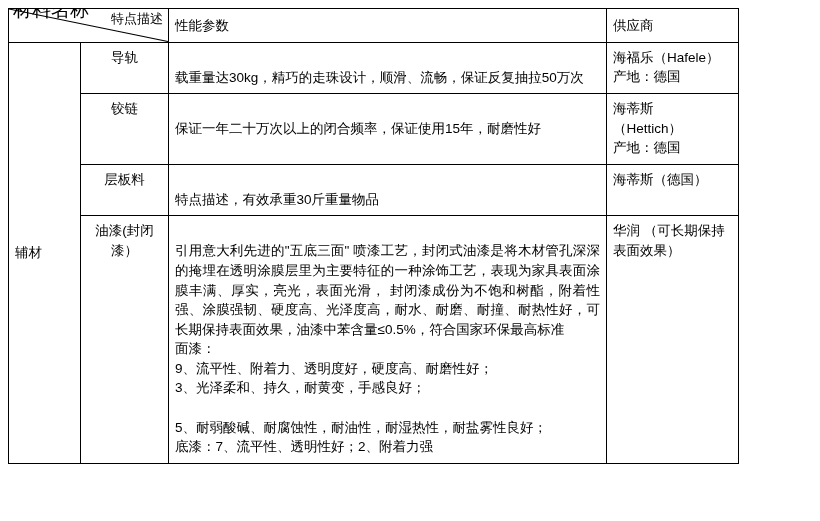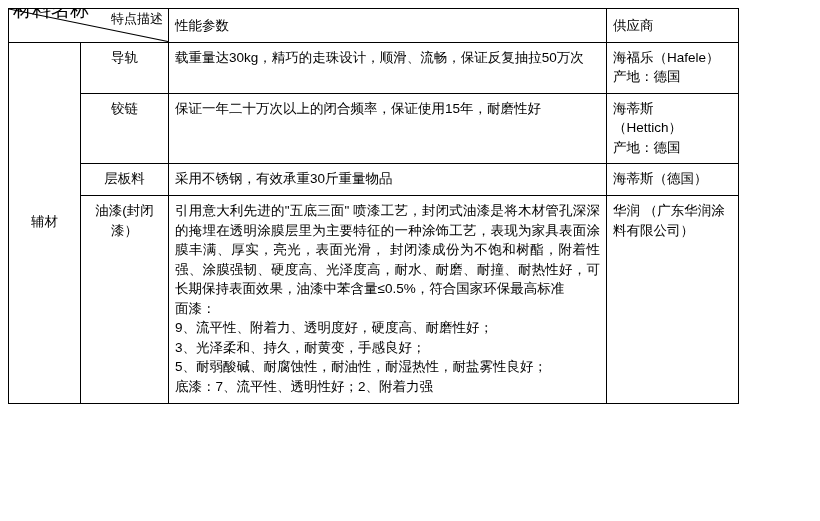--- a/index.html
+++ b/index.html
@@ -62,39 +62,40 @@
     left: 4px;
     font-size: 19px;
     white-space: nowrap;
   }
   .hdr-cell {
     font-size: 13.5px;
     vertical-align: middle !important;
     padding-top: 7px !important;
   }
   .material-cell {
-    text-align: center;
+    text-align: left;
     vertical-align: middle !important;
     font-size: 14px;
   }
   .name-cell {
     text-align: center;
     font-size: 13.5px;
     margin-top: 19px;
   }
   .name-cell.left {
     text-align: center;
   }
   .params-cell p,
   .supplier-cell p {
     margin: 0;
   }
   .params-cell .para {
     text-align: justify;
     text-justify: inter-ideograph;
+    margin-top: 20px;
   }
   .supplier-cell {
     font-size: 13.5px;
   }
 </style>
 </head>
 <body>
 
 <div class="sheet">
   <table class="doc">
@@ -137,36 +138,36 @@
         <td class="supplier-cell">
           <p>海蒂斯</p>
           <p>（Hettich）</p>
           <p>产地：德国</p>
         </td>
       </tr>
 
       <tr>
         <td class="name-cell">层板料</td>
         <td class="params-cell">
-          <p class="para">采用不锈钢，有效承重30斤重量物品</p>
+          <p class="para">特点描述，有效承重30斤重量物品</p>
         </td>
         <td class="supplier-cell">
           <p>海蒂斯（德国）</p>
         </td>
       </tr>
 
       <tr>
         <td class="name-cell left">油漆(封闭漆）</td>
         <td class="params-cell">
           <p class="para">引用意大利先进的"五底三面" 喷漆工艺，封闭式油漆是将木材管孔深深的掩埋在透明涂膜层里为主要特征的一种涂饰工艺，表现为家具表面涂膜丰满、厚实，亮光，表面光滑， 封闭漆成份为不饱和树酯，附着性强、涂膜强韧、硬度高、光泽度高，耐水、耐磨、耐撞、耐热性好，可长期保持表面效果，油漆中苯含量≤0.5%，符合国家环保最高标准</p>
           <p>面漆：</p>
           <p>9、流平性、附着力、透明度好，硬度高、耐磨性好；</p>
           <p>3、光泽柔和、持久，耐黄变，手感良好；</p>
           <p class="para">5、耐弱酸碱、耐腐蚀性，耐油性，耐湿热性，耐盐雾性良好；</p>
           <p>底漆：7、流平性、透明性好；2、附着力强</p>
         </td>
         <td class="supplier-cell">
-          <p>华润 （广东华润涂料有限公司）</p>
+          <p>华润 （可长期保持表面效果）</p>
         </td>
       </tr>
     </tbody>
   </table>
 </div>
 
 </body></html>

